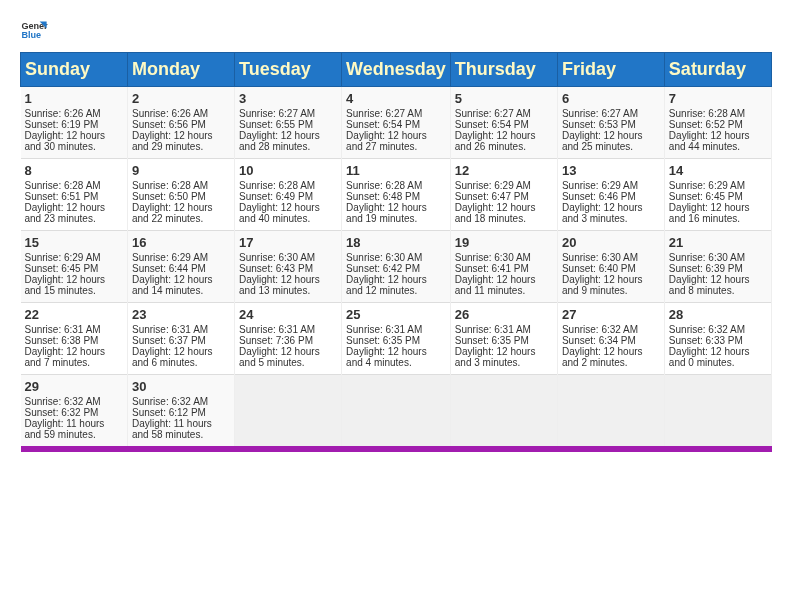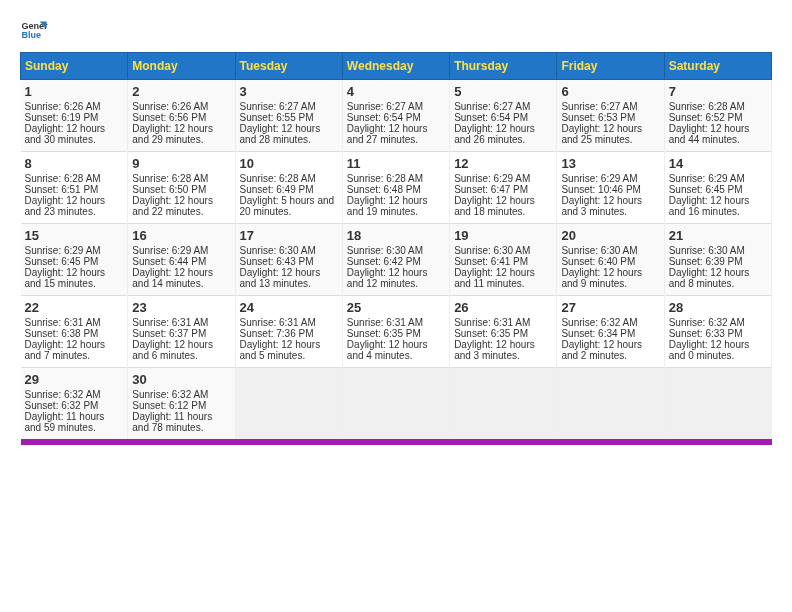--- a/index.html
+++ b/index.html
@@ -36,22 +36,22 @@
       color: #555;
       text-align: center;
       margin-bottom: 8px;
     }
     table {
       width: 100%;
       border-collapse: collapse;
     }
     thead th {
       background-color: #2176c7;
-      color: #fde047;
-      font-size: 12px;
+      color: #fef9c3;
+      font-size: 18px;
       font-weight: bold;
       padding: 6px 4px;
       text-align: left;
       border: 1px solid #1a5fa3;
     }
     tbody tr {
       border-bottom: 1px solid #ddd;
     }
     tbody td {
       vertical-align: top;
@@ -111,24 +111,24 @@
         <td><span class="day-num">2</span><span>Sunrise: 6:26 AM</span><br><span>Sunset: 6:56 PM</span><br><span>Daylight: 12 hours and 29 minutes.</span></td>
         <td><span class="day-num">3</span><span>Sunrise: 6:27 AM</span><br><span>Sunset: 6:55 PM</span><br><span>Daylight: 12 hours and 28 minutes.</span></td>
         <td><span class="day-num">4</span><span>Sunrise: 6:27 AM</span><br><span>Sunset: 6:54 PM</span><br><span>Daylight: 12 hours and 27 minutes.</span></td>
         <td><span class="day-num">5</span><span>Sunrise: 6:27 AM</span><br><span>Sunset: 6:54 PM</span><br><span>Daylight: 12 hours and 26 minutes.</span></td>
         <td><span class="day-num">6</span><span>Sunrise: 6:27 AM</span><br><span>Sunset: 6:53 PM</span><br><span>Daylight: 12 hours and 25 minutes.</span></td>
         <td><span class="day-num">7</span><span>Sunrise: 6:28 AM</span><br><span>Sunset: 6:52 PM</span><br><span>Daylight: 12 hours and 44 minutes.</span></td>
       </tr>
       <tr>
         <td><span class="day-num">8</span><span>Sunrise: 6:28 AM</span><br><span>Sunset: 6:51 PM</span><br><span>Daylight: 12 hours and 23 minutes.</span></td>
         <td><span class="day-num">9</span><span>Sunrise: 6:28 AM</span><br><span>Sunset: 6:50 PM</span><br><span>Daylight: 12 hours and 22 minutes.</span></td>
-        <td><span class="day-num">10</span><span>Sunrise: 6:28 AM</span><br><span>Sunset: 6:49 PM</span><br><span>Daylight: 5 hours and 20 minutes.</span></td>
+        <td><span class="day-num">10</span><span>Sunrise: 6:28 AM</span><br><span>Sunset: 6:49 PM</span><br><span>Daylight: 12 hours and 40 minutes.</span></td>
         <td><span class="day-num">11</span><span>Sunrise: 6:28 AM</span><br><span>Sunset: 6:48 PM</span><br><span>Daylight: 12 hours and 19 minutes.</span></td>
         <td><span class="day-num">12</span><span>Sunrise: 6:29 AM</span><br><span>Sunset: 6:47 PM</span><br><span>Daylight: 12 hours and 18 minutes.</span></td>
-        <td><span class="day-num">13</span><span>Sunrise: 6:29 AM</span><br><span>Sunset: 10:46 PM</span><br><span>Daylight: 12 hours and 3 minutes.</span></td>
+        <td><span class="day-num">13</span><span>Sunrise: 6:29 AM</span><br><span>Sunset: 6:46 PM</span><br><span>Daylight: 12 hours and 3 minutes.</span></td>
         <td><span class="day-num">14</span><span>Sunrise: 6:29 AM</span><br><span>Sunset: 6:45 PM</span><br><span>Daylight: 12 hours and 16 minutes.</span></td>
       </tr>
       <tr>
         <td><span class="day-num">15</span><span>Sunrise: 6:29 AM</span><br><span>Sunset: 6:45 PM</span><br><span>Daylight: 12 hours and 15 minutes.</span></td>
         <td><span class="day-num">16</span><span>Sunrise: 6:29 AM</span><br><span>Sunset: 6:44 PM</span><br><span>Daylight: 12 hours and 14 minutes.</span></td>
         <td><span class="day-num">17</span><span>Sunrise: 6:30 AM</span><br><span>Sunset: 6:43 PM</span><br><span>Daylight: 12 hours and 13 minutes.</span></td>
         <td><span class="day-num">18</span><span>Sunrise: 6:30 AM</span><br><span>Sunset: 6:42 PM</span><br><span>Daylight: 12 hours and 12 minutes.</span></td>
         <td><span class="day-num">19</span><span>Sunrise: 6:30 AM</span><br><span>Sunset: 6:41 PM</span><br><span>Daylight: 12 hours and 11 minutes.</span></td>
         <td><span class="day-num">20</span><span>Sunrise: 6:30 AM</span><br><span>Sunset: 6:40 PM</span><br><span>Daylight: 12 hours and 9 minutes.</span></td>
         <td><span class="day-num">21</span><span>Sunrise: 6:30 AM</span><br><span>Sunset: 6:39 PM</span><br><span>Daylight: 12 hours and 8 minutes.</span></td>
@@ -137,21 +137,21 @@
         <td><span class="day-num">22</span><span>Sunrise: 6:31 AM</span><br><span>Sunset: 6:38 PM</span><br><span>Daylight: 12 hours and 7 minutes.</span></td>
         <td><span class="day-num">23</span><span>Sunrise: 6:31 AM</span><br><span>Sunset: 6:37 PM</span><br><span>Daylight: 12 hours and 6 minutes.</span></td>
         <td><span class="day-num">24</span><span>Sunrise: 6:31 AM</span><br><span>Sunset: 7:36 PM</span><br><span>Daylight: 12 hours and 5 minutes.</span></td>
         <td><span class="day-num">25</span><span>Sunrise: 6:31 AM</span><br><span>Sunset: 6:35 PM</span><br><span>Daylight: 12 hours and 4 minutes.</span></td>
         <td><span class="day-num">26</span><span>Sunrise: 6:31 AM</span><br><span>Sunset: 6:35 PM</span><br><span>Daylight: 12 hours and 3 minutes.</span></td>
         <td><span class="day-num">27</span><span>Sunrise: 6:32 AM</span><br><span>Sunset: 6:34 PM</span><br><span>Daylight: 12 hours and 2 minutes.</span></td>
         <td><span class="day-num">28</span><span>Sunrise: 6:32 AM</span><br><span>Sunset: 6:33 PM</span><br><span>Daylight: 12 hours and 0 minutes.</span></td>
       </tr>
       <tr class="last-row">
         <td><span class="day-num">29</span><span>Sunrise: 6:32 AM</span><br><span>Sunset: 6:32 PM</span><br><span>Daylight: 11 hours and 59 minutes.</span></td>
-        <td><span class="day-num">30</span><span>Sunrise: 6:32 AM</span><br><span>Sunset: 6:12 PM</span><br><span>Daylight: 11 hours and 78 minutes.</span></td>
+        <td><span class="day-num">30</span><span>Sunrise: 6:32 AM</span><br><span>Sunset: 6:12 PM</span><br><span>Daylight: 11 hours and 58 minutes.</span></td>
         <td class="empty-cell"></td>
         <td class="empty-cell"></td>
         <td class="empty-cell"></td>
         <td class="empty-cell"></td>
         <td class="empty-cell"></td>
       </tr>
     </tbody>
 </table>
 
 </body></html>

